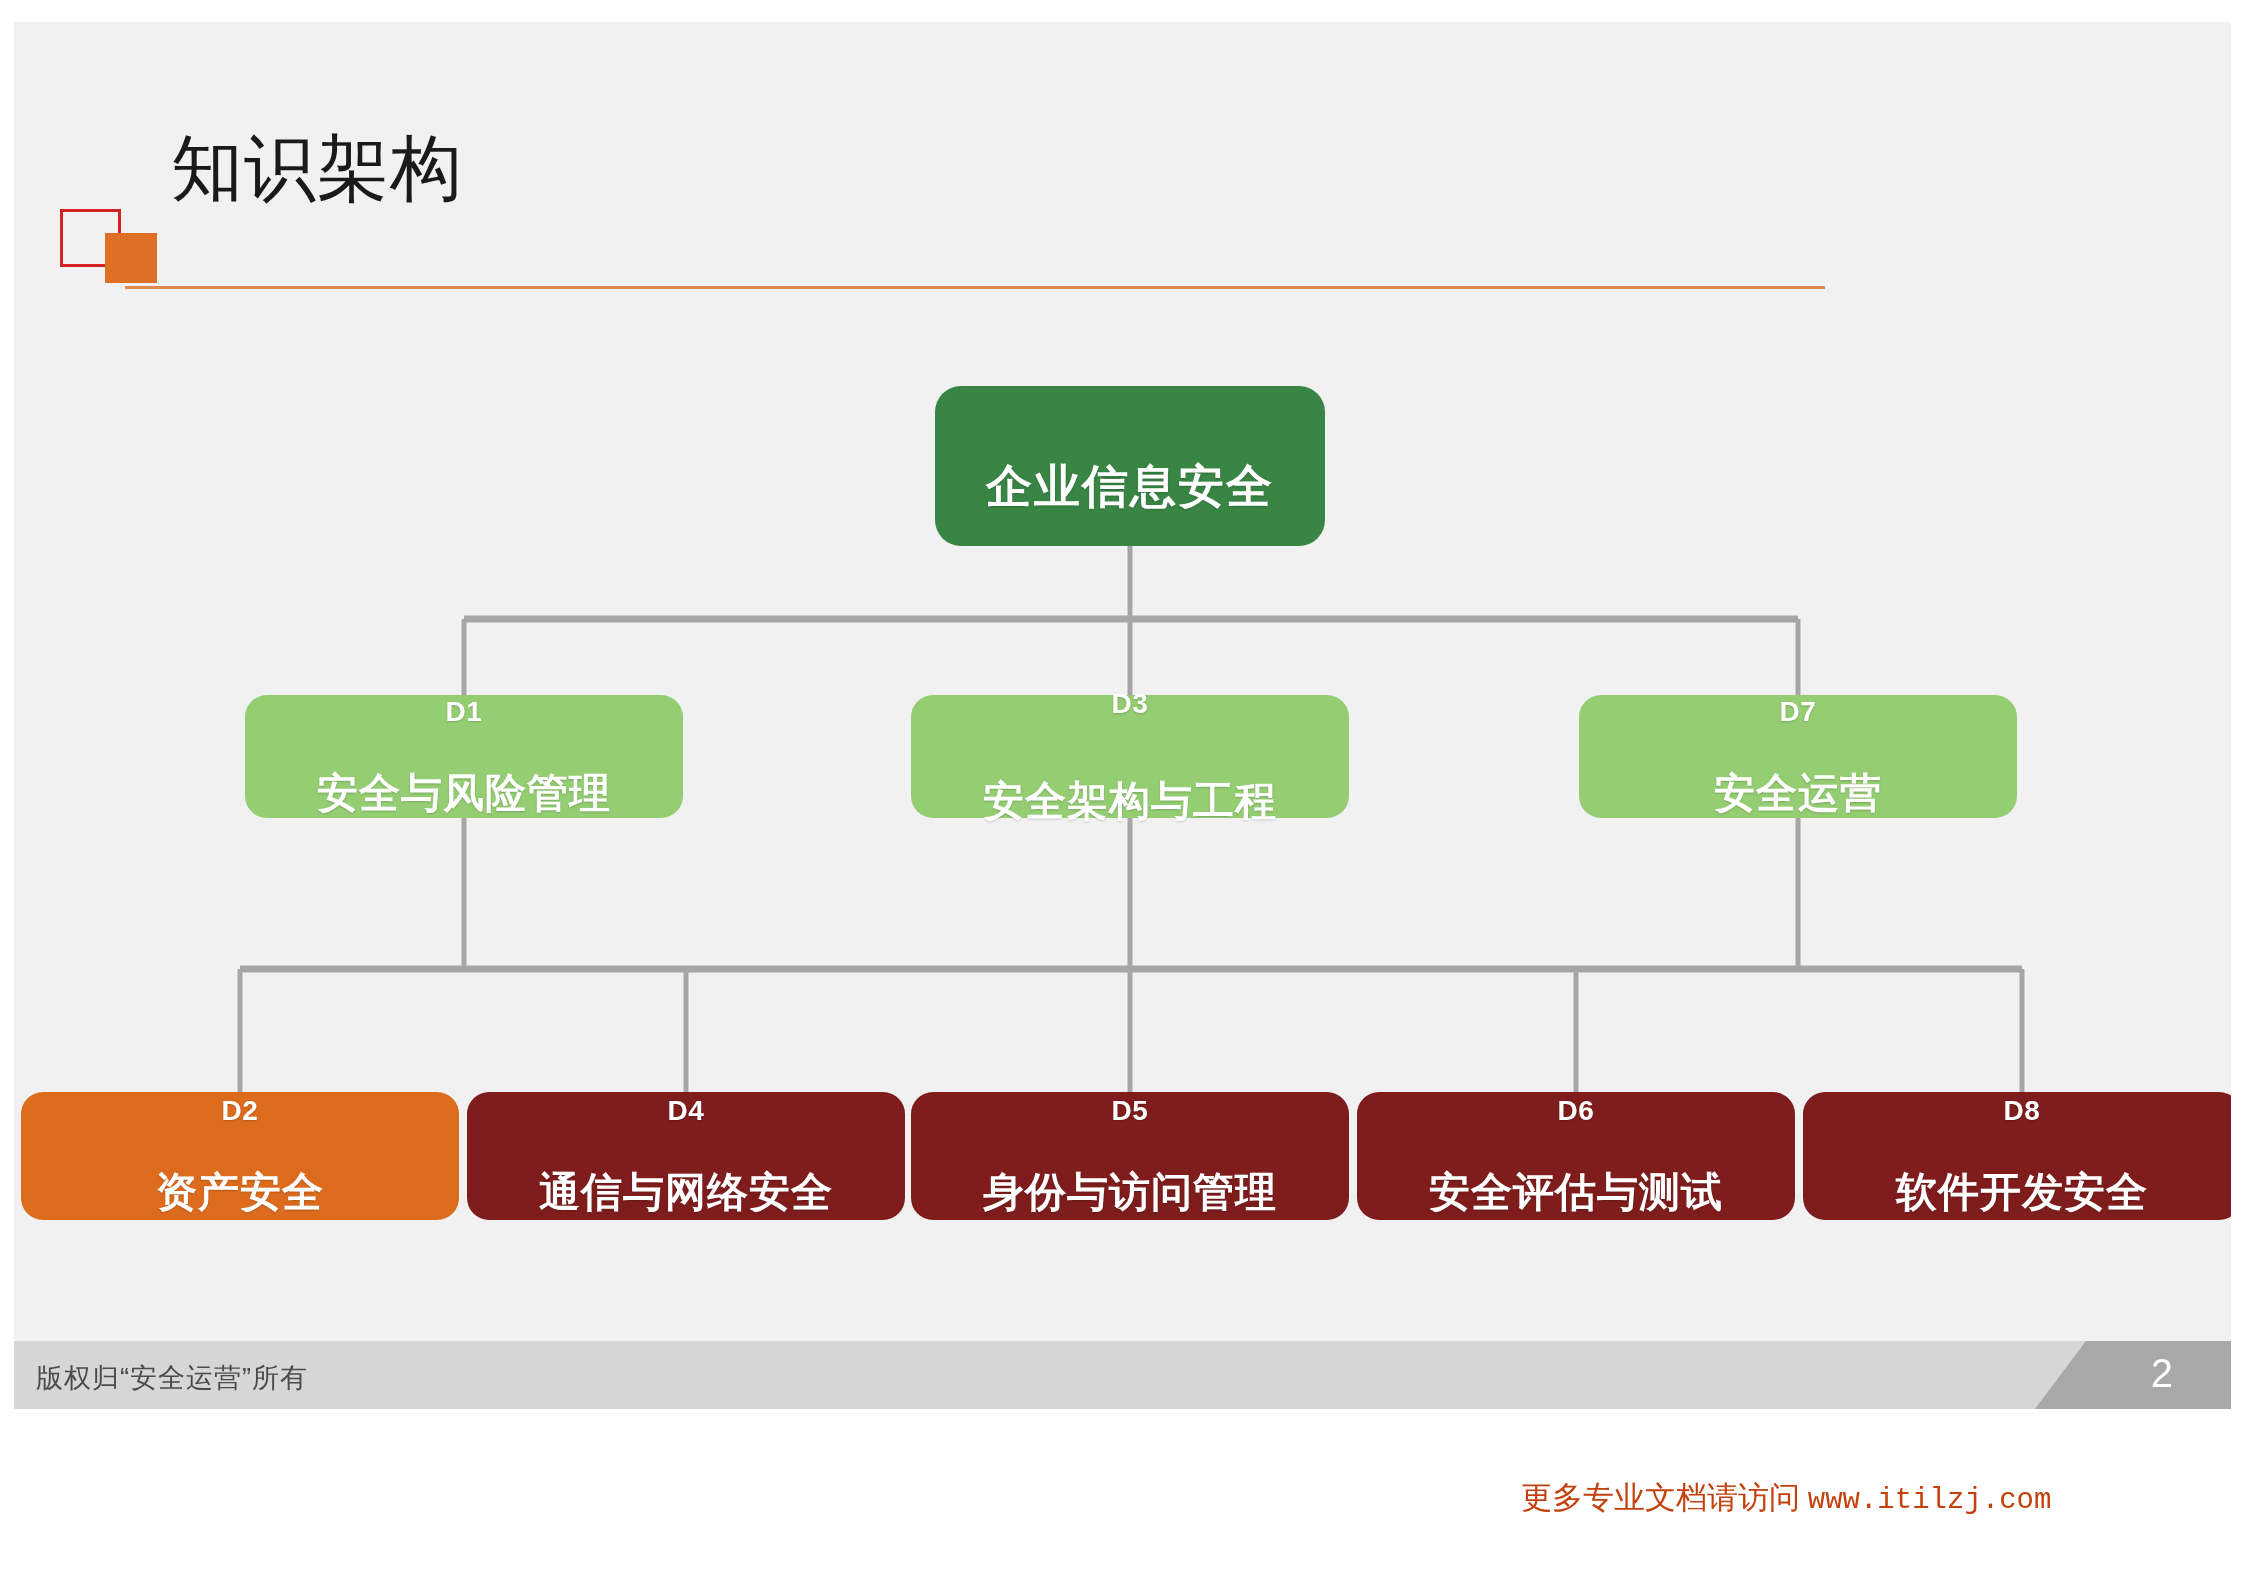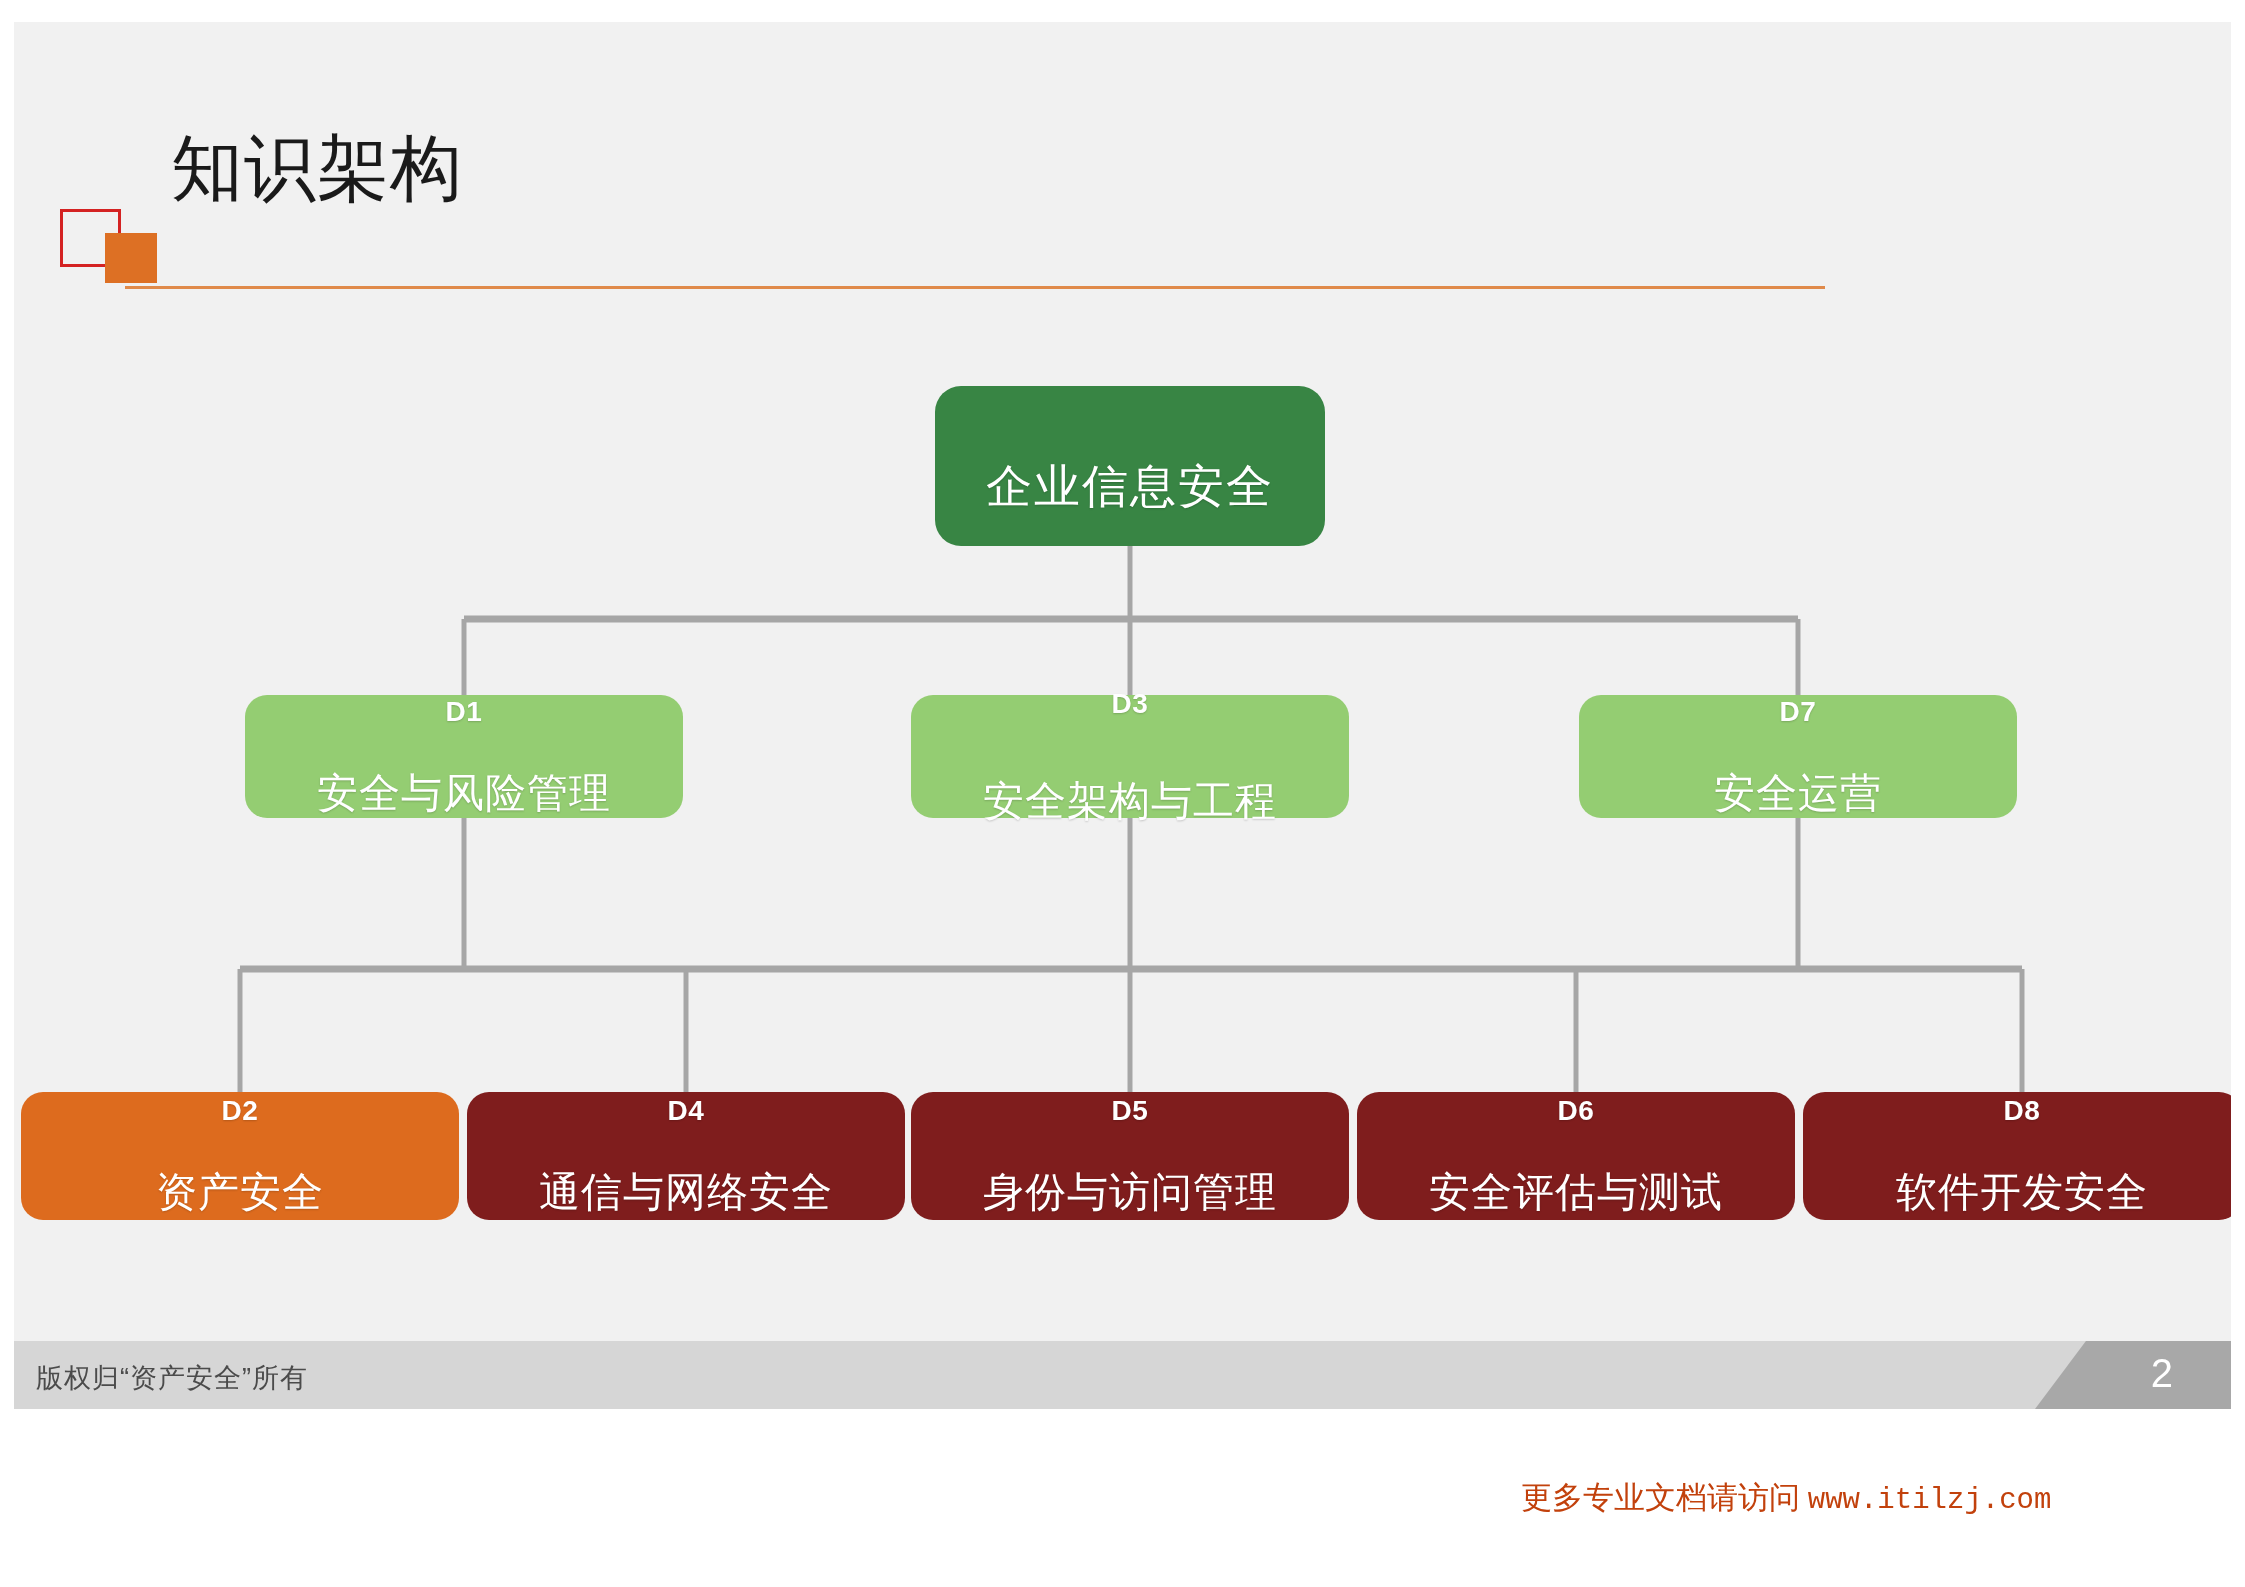--- a/index.html
+++ b/index.html
@@ -60,21 +60,21 @@
     align-items:center; justify-content:center;
     text-align:center;
     box-sizing:border-box;
     text-shadow:0 1px 2px rgba(0,0,0,0.18);
   }
   .node .code{
     font-size:28px; font-weight:bold; line-height:1.14;
     letter-spacing:0.5px;
   }
   .node .label{
-    font-size:41px; font-weight:normal; line-height:1.18;
+    font-size:41px; font-weight:bold; line-height:1.18;
     letter-spacing:1px;
     margin-top:41px;
   }
   .node.root{
     background:#388544;
     left:921px; top:364px; width:390px; height:160px;
     border-radius:26px;
   }
   .node.root .label{ font-size:46px; letter-spacing:2px; }
   .node.lvl2{
@@ -192,21 +192,21 @@
       <span class="code">D6</span>
       <span class="label">安全评估与测试</span>
     </div>
     <div class="node lvl3" style="left:1789px;">
       <span class="code">D8</span>
       <span class="label">软件开发安全</span>
     </div>
   </div>
 
   <div class="footer-bar">
-    <div class="footer-text">版权归“资产安全”所有</div>
+    <div class="footer-text">版权归“安全运营”所有</div>
     <div class="page-num-shape"></div>
     <div class="page-num">2</div>
   </div>
 
 </div>
 
 <div class="watermark">
   <span>更多专业文档请访问 </span><span class="url">www.itilzj.com</span>
 </div>
 

